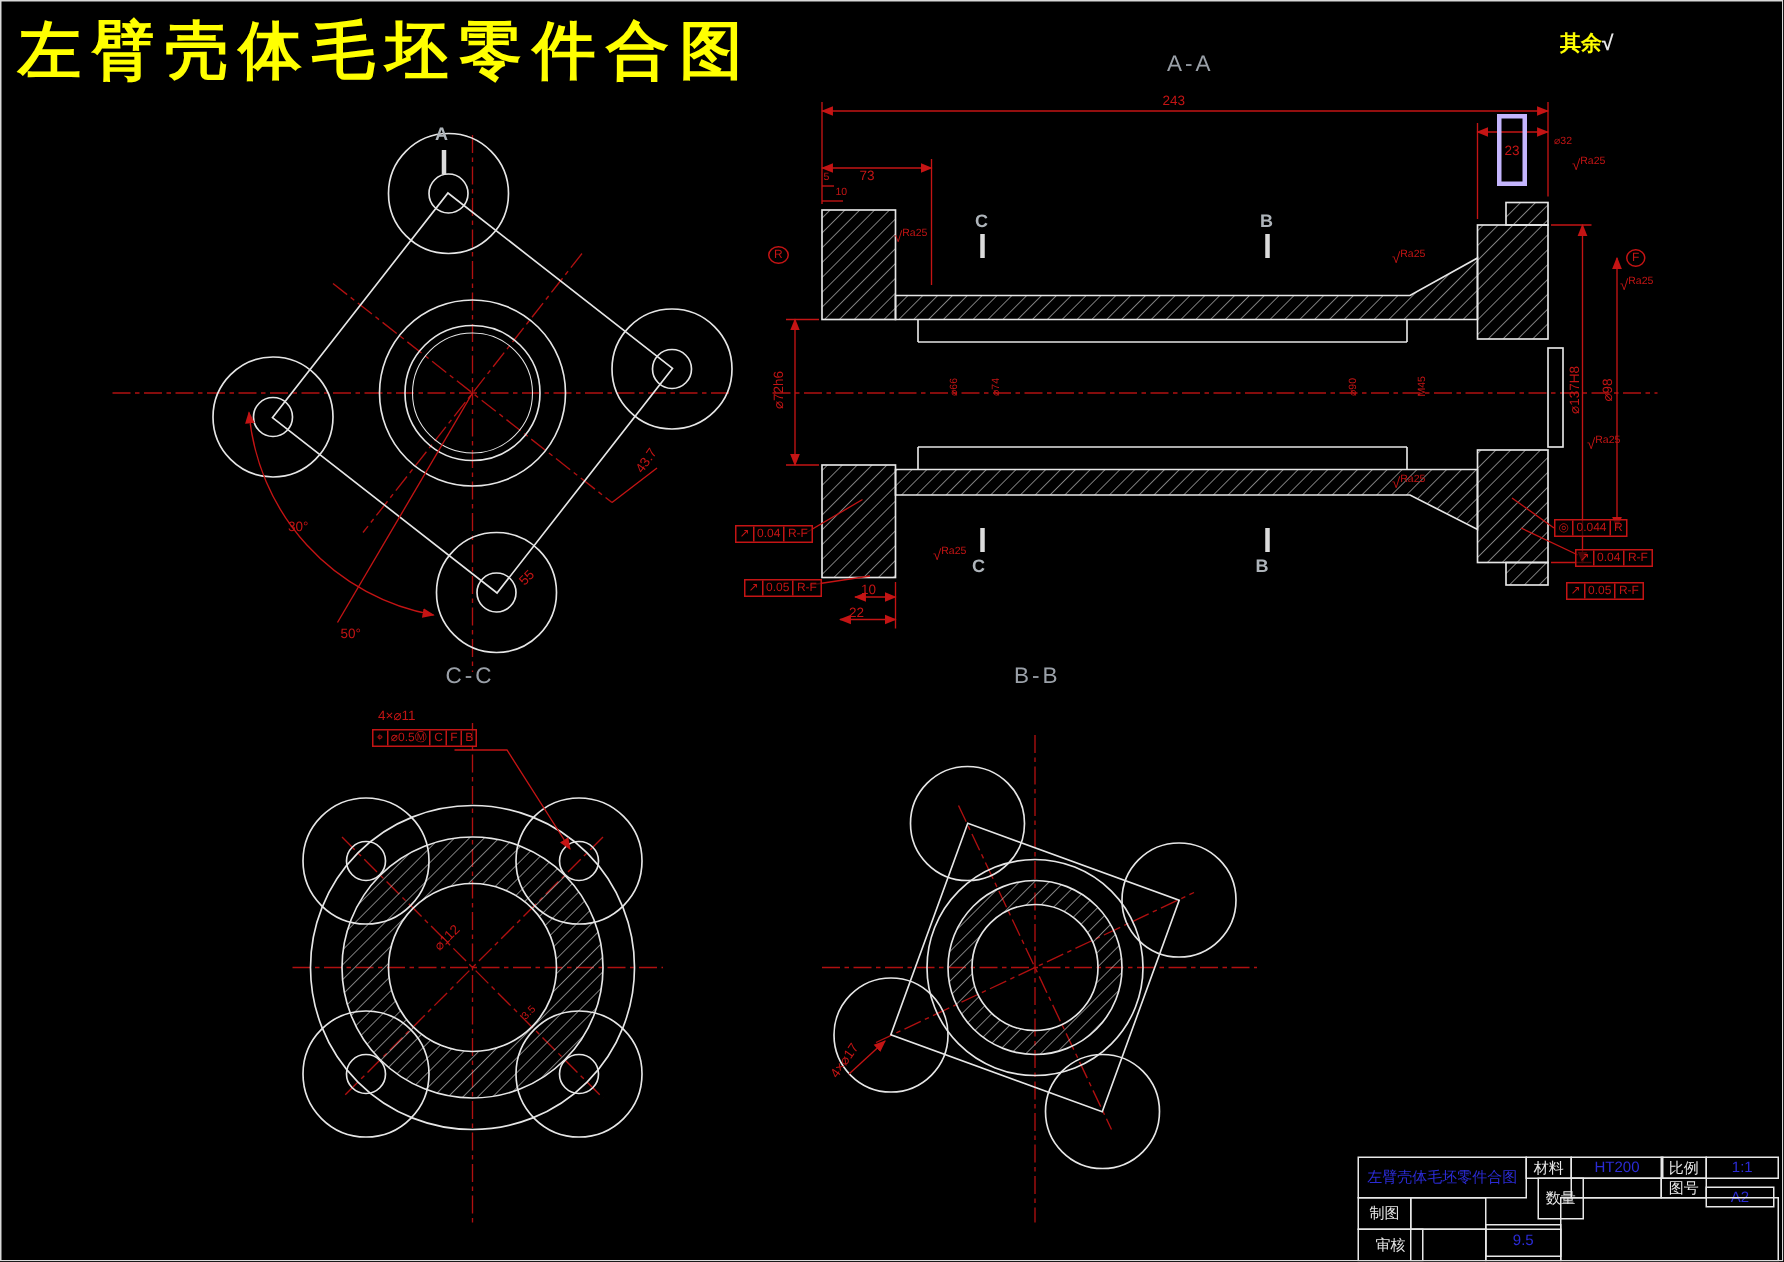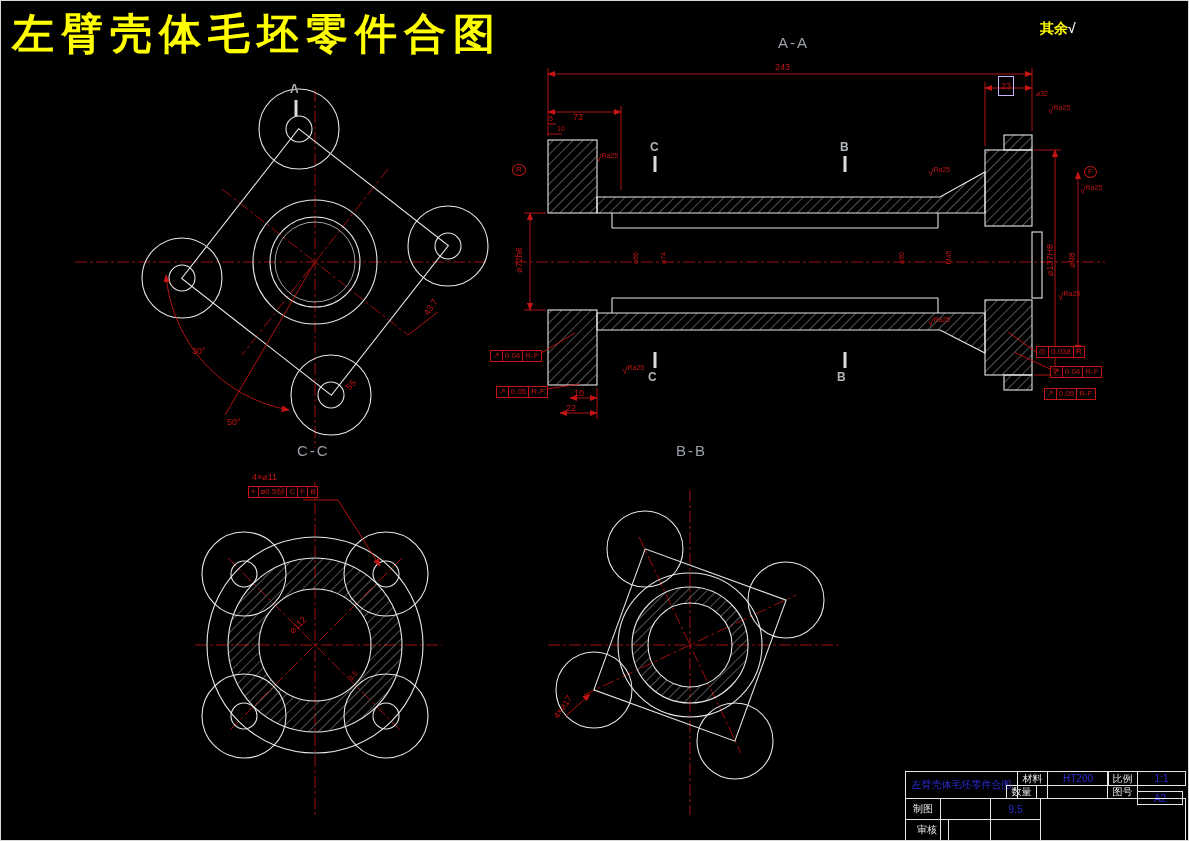--- a/index.html
+++ b/index.html
@@ -6,21 +6,21 @@
   html,body{background:#000}
   body{font-family:"Liberation Sans",sans-serif}
   .canvas{position:relative;width:1189px;height:841px;background:#000;overflow:hidden}
   .frame{position:absolute;inset:0;border:1px solid #d9d9d9;pointer-events:none}
   .abs{position:absolute;white-space:nowrap}
   .main-title{left:12px;top:6px;font-size:42px;font-weight:bold;color:#ffff00;letter-spacing:7px}
   .seclbl{color:#9aa0a8;font-size:15px;letter-spacing:2px}
   .cutlbl{color:#aeb4ba;font-size:12px;font-weight:bold}
   .dim{color:#c41414;font-size:9px}
   .dim7{color:#c41414;font-size:7px}
-  .boxed{border:1px solid #c4b5fd;padding:4px 2px}
+  .boxed{border:3px solid #c4b5fd;padding:16px 2px}
   .rotv{transform:rotate(-90deg)}
   .rot45{transform:rotate(-45deg)}
   .rot55{transform:rotate(-55deg)}
   .rough{position:absolute;color:#c41414;font-size:10px;line-height:10px}
   .rough i{font-style:normal}
   .rough b{font-size:7px;font-weight:normal;position:relative;top:-4px}
   .tol{display:flex;position:absolute;border:1px solid #c41414;font-size:8px;line-height:10px;color:#c41414;background:rgba(0,0,0,.65)}
   .tol>span{padding:0 2px;border-left:1px solid #c41414}
   .tol>span:first-child{border-left:none}
   .datum{position:absolute;border:1px solid #c41414;color:#c41414;font-size:8px;line-height:10px;padding:0 3px;border-radius:50%}
@@ -225,21 +225,21 @@
     <span>0.04</span>
     <span>R-F</span>
   </div>
   <div class="tol" style="left:496px;top:386px">
     <span>↗</span>
     <span>0.05</span>
     <span>R-F</span>
   </div>
   <div class="tol" style="left:1036px;top:346px">
     <span>◎</span>
-    <span>0.038</span>
+    <span>0.044</span>
     <span>R</span>
   </div>
   <div class="tol" style="left:1050px;top:366px">
     <span>↗</span>
     <span>0.04</span>
     <span>R-F</span>
   </div>
   <div class="tol" style="left:1044px;top:388px">
     <span>↗</span>
     <span>0.05</span>
@@ -254,27 +254,27 @@
   <span class="rough" style="left:1080px;top:186px"><i>√</i><b>Ra25</b></span>
   <span class="rough" style="left:1058px;top:292px"><i>√</i><b>Ra25</b></span>
 
 
   <div class="tb">
     <div class="tbc blue" style="left:0;top:0;width:113px;height:28px">左臂壳体毛坯零件合图</div>
     <div class="tbc" style="left:112px;top:0;width:31px;height:15px">材料</div>
     <div class="tbc blue" style="left:142px;top:0;width:62px;height:15px">HT200</div>
     <div class="tbc" style="left:202px;top:0;width:31px;height:15px">比例</div>
     <div class="tbc blue" style="left:232px;top:0;width:49px;height:15px">1:1</div>
-    <div class="tbc" style="left:101px;top:14px;width:31px;height:14px">数量</div>
+    <div class="tbc" style="left:120px;top:14px;width:31px;height:28px">数量</div>
     <div class="tbc" style="left:142px;top:14px;width:61px;height:14px"></div>
     <div class="tbc" style="left:202px;top:14px;width:31px;height:14px">图号</div>
     <div class="tbc blue" style="left:232px;top:20px;width:46px;height:14px">A2</div>
     <div class="tbc" style="left:0;top:27px;width:36px;height:22px">制图</div>
     <div class="tbc" style="left:35px;top:27px;width:51px;height:22px"></div>
-    <div class="tbc blue" style="left:85px;top:27px;width:51px;height:22px">9.5</div>
+    <div class="tbc blue" style="left:85px;top:45px;width:51px;height:22px">9.5</div>
     <div class="tbc" style="left:135px;top:27px;width:146px;height:43px"></div>
     <div class="tbc" style="left:0;top:48px;width:44px;height:22px">审核</div>
     <div class="tbc" style="left:35px;top:48px;width:51px;height:22px"></div>
     <div class="tbc" style="left:85px;top:48px;width:51px;height:22px"></div>
   </div>
 
   <div class="frame"></div>
 </div>
 
 </body></html>

